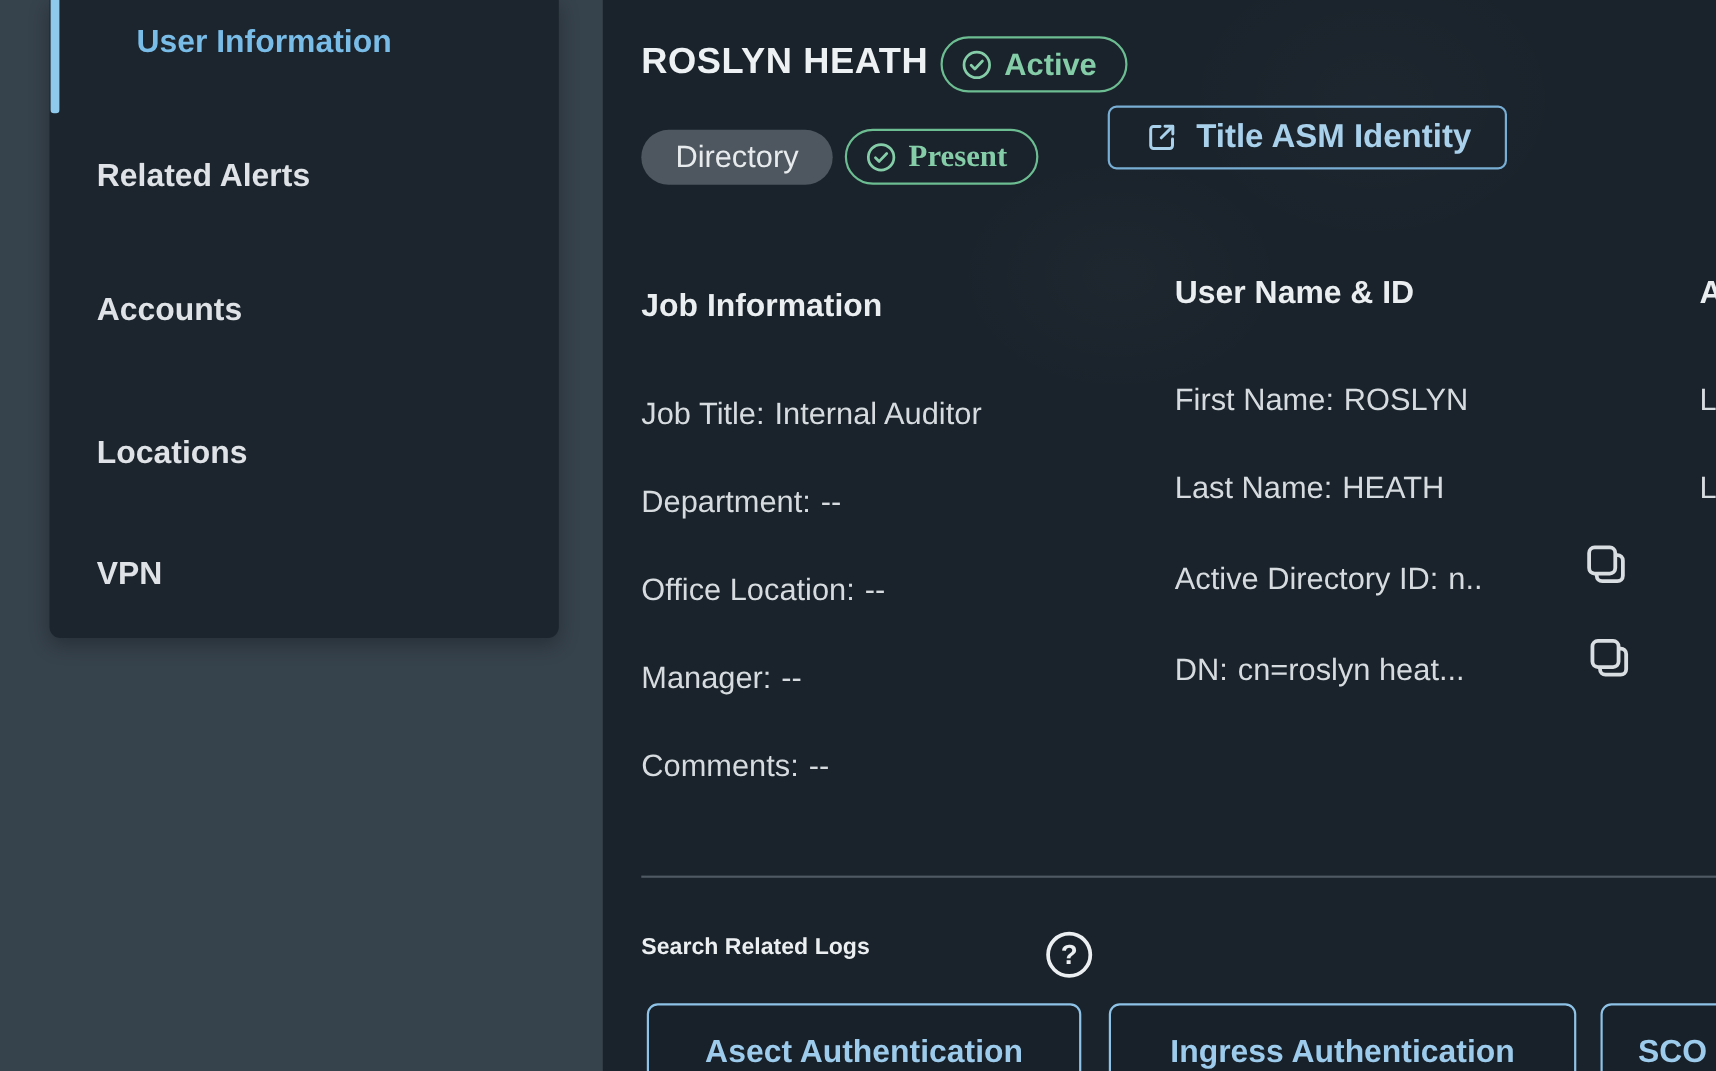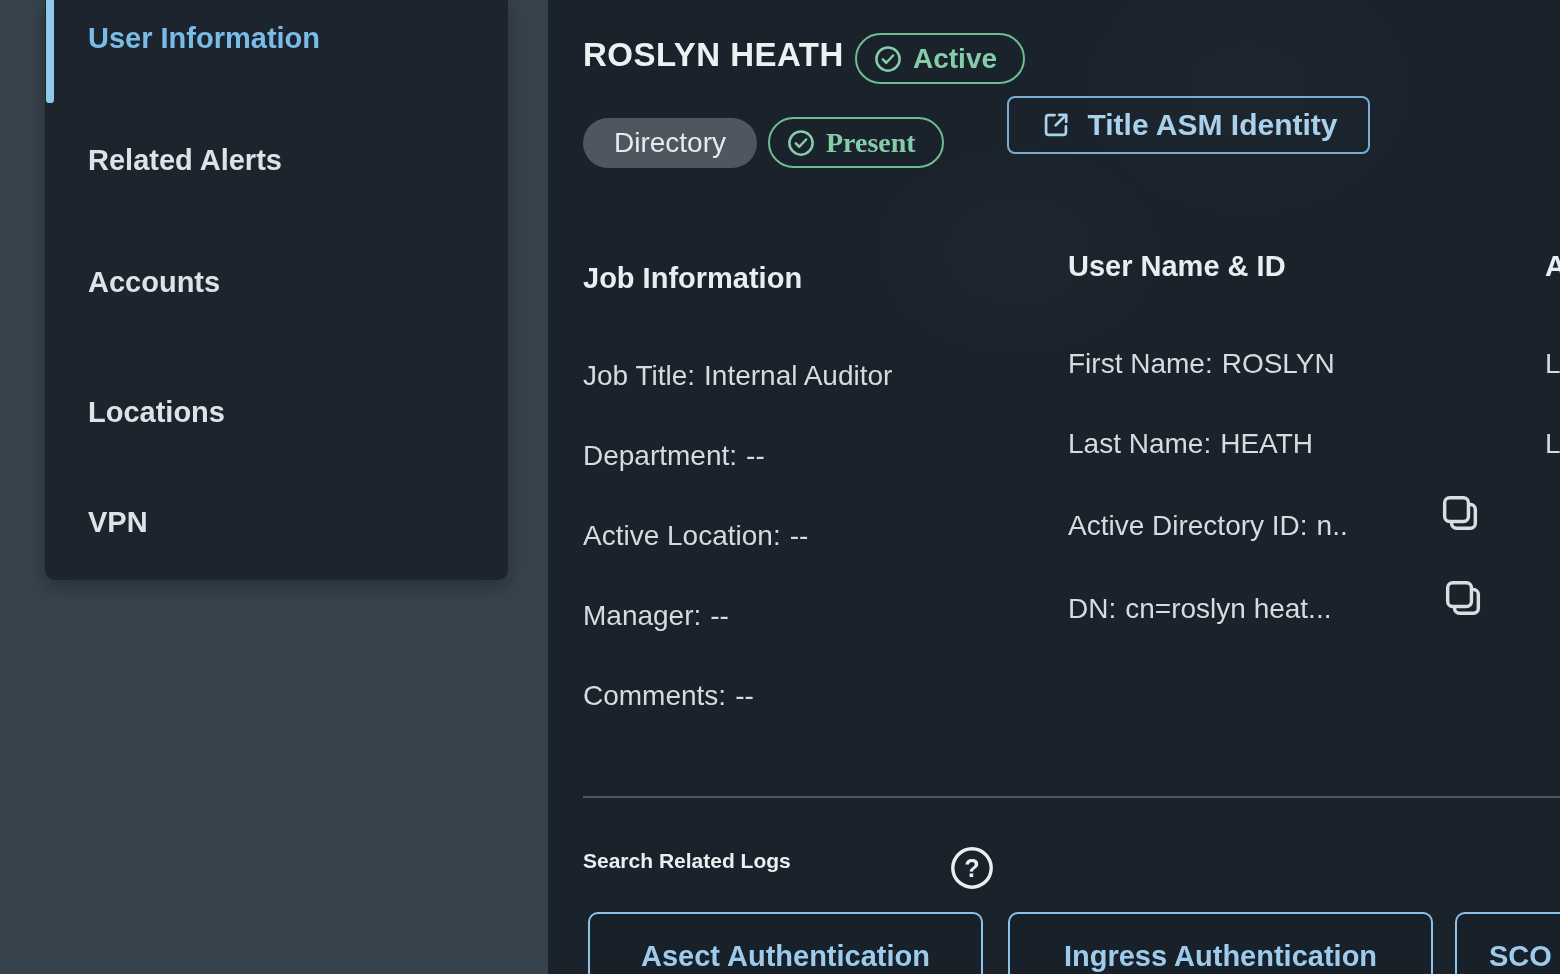--- a/index.html
+++ b/index.html
@@ -27,21 +27,21 @@
     background: #8fc9ec;
     border-radius: 0 0 3px 3px;
   }
   .nav-item {
     position: absolute; left: 43px;
     font-size: 29px; font-weight: 700;
     color: #dfe3e7; white-space: nowrap;
     cursor: pointer;
   }
   .nav-item.active { color: #79bce8; }
-  .nav-0 { top: 22px; } .nav-1 { top: 144px; } .nav-2 { top: 266px; }
+  .nav-0 { top: 22px; margin-left: 36px; } .nav-1 { top: 144px; } .nav-2 { top: 266px; }
   .nav-3 { top: 386px; margin-top: 10px; } .nav-4 { top: 506px; }
 
   
   .main-panel {
     position: absolute; left: 548px; top: 0;
     width: 1012px; height: 974px;
     background:
       radial-gradient(220px 160px at 470px 250px, rgba(255,255,255,0.02), transparent 70%),
       radial-gradient(260px 200px at 700px 90px, rgba(255,255,255,0.015), transparent 70%),
       #1a232b;
@@ -194,21 +194,21 @@
 
     <section class="col col-job">
       <div class="col-heading">Job Information</div>
       <div class="detail-row r1">
         <span>Job Title:</span><span class="val">Internal Auditor</span>
       </div>
       <div class="detail-row r2">
         <span>Department:</span><span class="val">--</span>
       </div>
       <div class="detail-row r3">
-        <span>Active Location:</span><span class="val">--</span>
+        <span>Office Location:</span><span class="val">--</span>
       </div>
       <div class="detail-row r4">
         <span>Manager:</span><span class="val">--</span>
       </div>
       <div class="detail-row r5">
         <span>Comments:</span><span class="val">--</span>
       </div>
     </section>
 
     <section class="col col-user">

